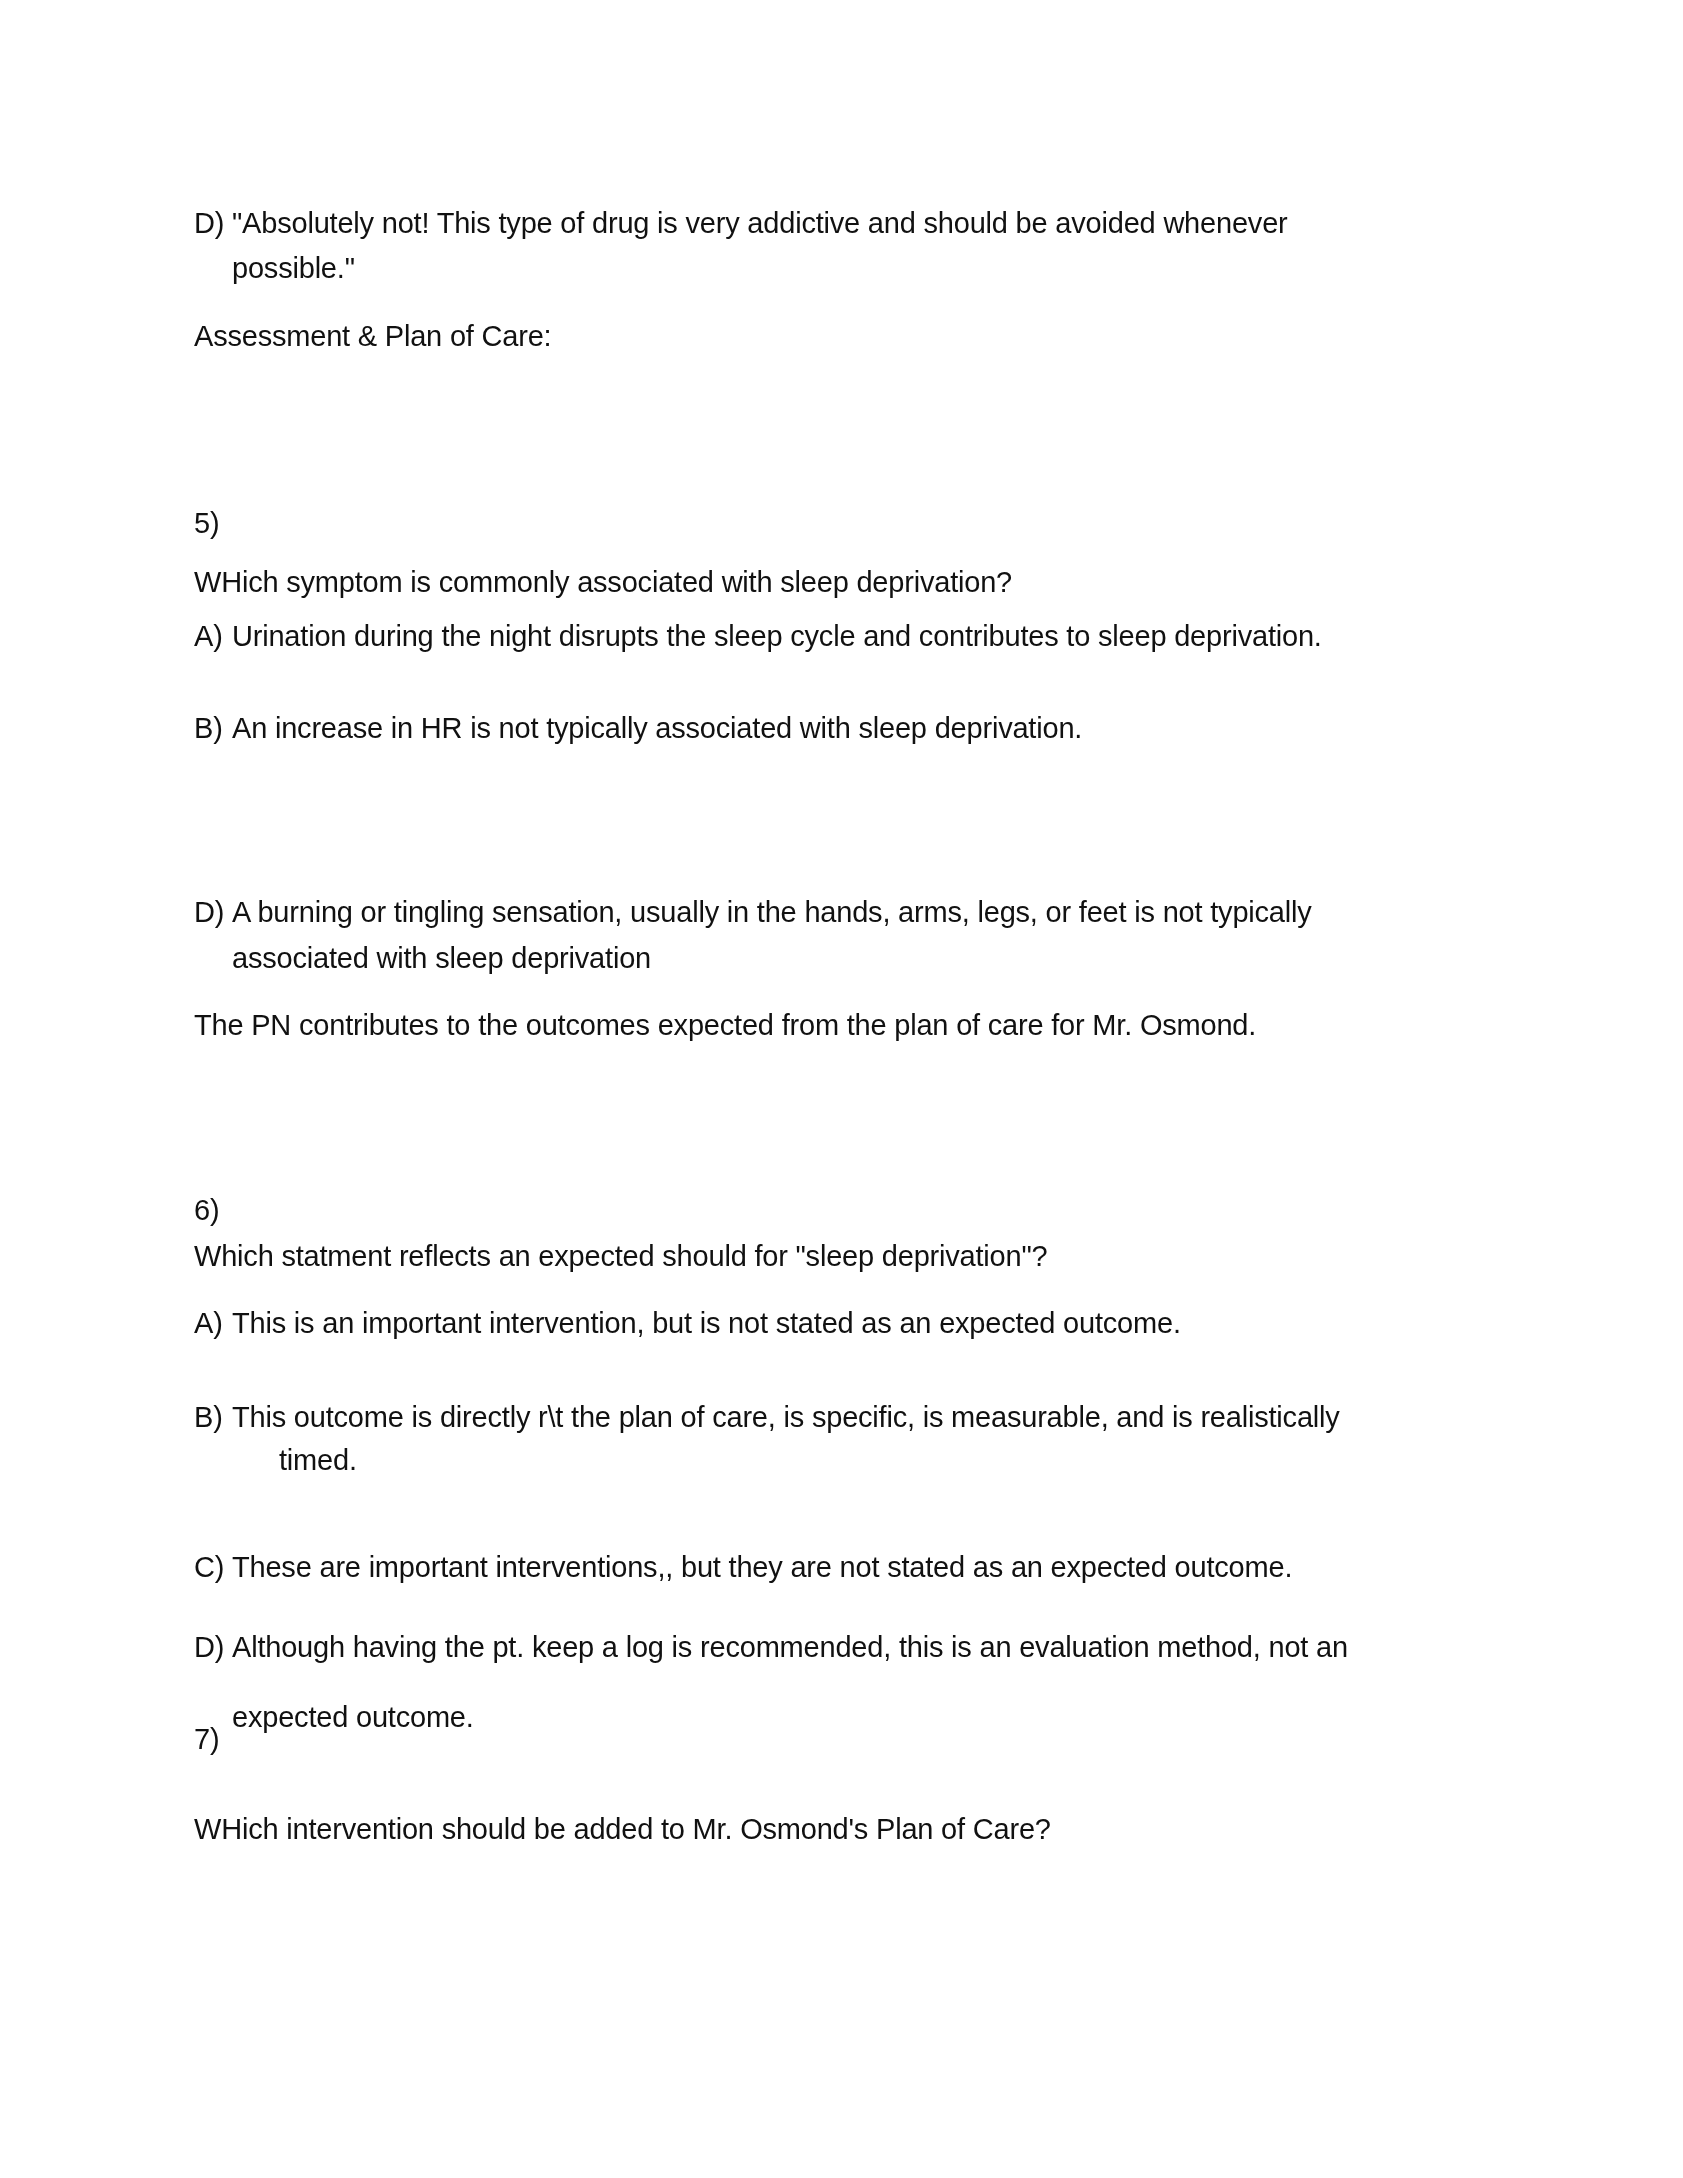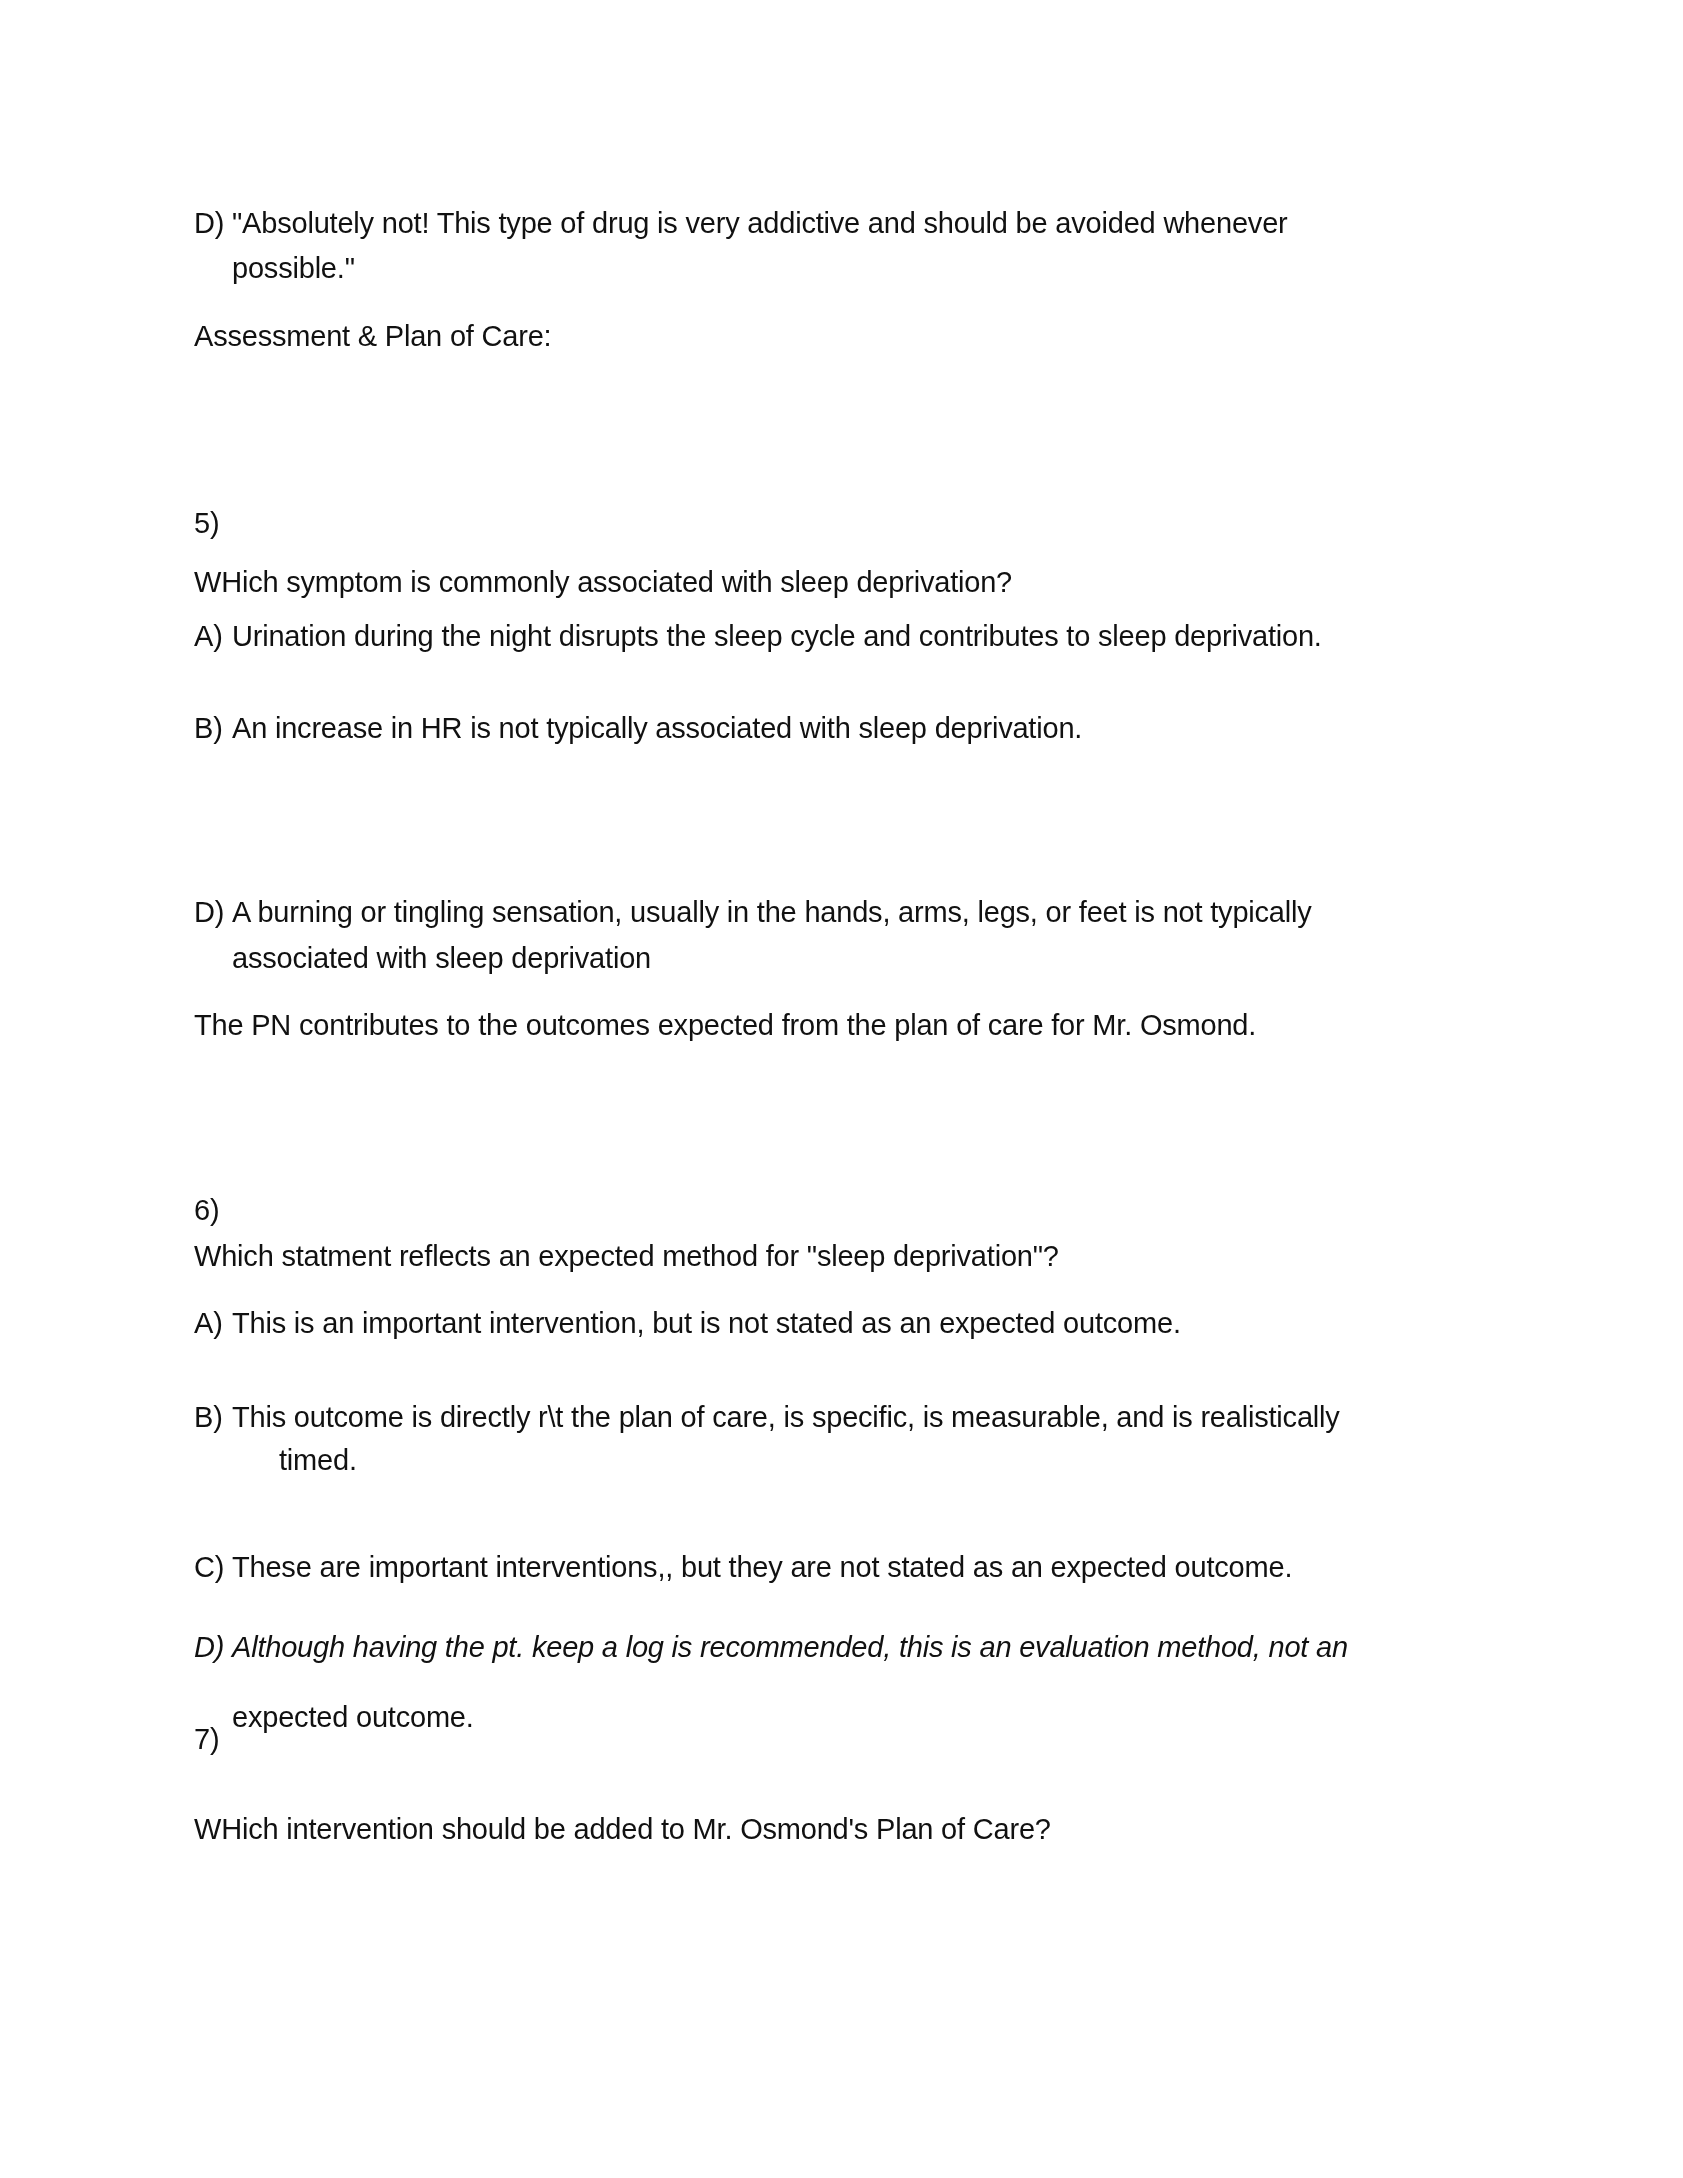--- a/index.html
+++ b/index.html
@@ -64,36 +64,36 @@
 
 
   <div class="line" style="top:892px;">
     <span class="opt-label">D)</span><span>A burning or tingling sensation, usually in the hands, arms, legs, or feet is not typically</span>
   </div>
   <div class="line cont" style="top:938px;">associated with sleep deprivation</div>
 
   <div class="line" style="top:1005px;">The PN contributes to the outcomes expected from the plan of care for Mr. Osmond.</div>
 
   <div class="line" style="top:1190px;">6)</div>
-  <div class="line" style="top:1236px;">Which statment reflects an expected method for "sleep deprivation"?</div>
+  <div class="line" style="top:1236px;">Which statment reflects an expected should for "sleep deprivation"?</div>
 
   <div class="line" style="top:1303px;">
     <span class="opt-label">A)</span><span>This is an important intervention, but is not stated as an expected outcome.</span>
   </div>
 
   <div class="line" style="top:1397px;">
     <span class="opt-label">B)</span><span>This outcome is directly r\t the plan of care, is specific, is measurable, and is realistically</span>
   </div>
   <div class="line cont" style="top:1440px;margin-left:47px;">timed.</div>
 
   <div class="line" style="top:1535px;margin-top:12px;">
     <span class="opt-label">C)</span><span>These are important interventions,, but they are not stated as an expected outcome.</span>
   </div>
 
-  <div class="line" style="top:1627px;font-style:italic;">
+  <div class="line" style="top:1627px;">
     <span class="opt-label">D)</span><span>Although having the pt. keep a log is recommended, this is an evaluation method, not an</span>
   </div>
   <div class="line cont" style="top:1670px;margin-top:27px;">expected outcome.</div>
 
   <div class="line" style="top:1719px;">7)</div>
   <div class="line" style="top:1809px;">WHich intervention should be added to Mr. Osmond's Plan of Care?</div>
 
 </div>
 
 

